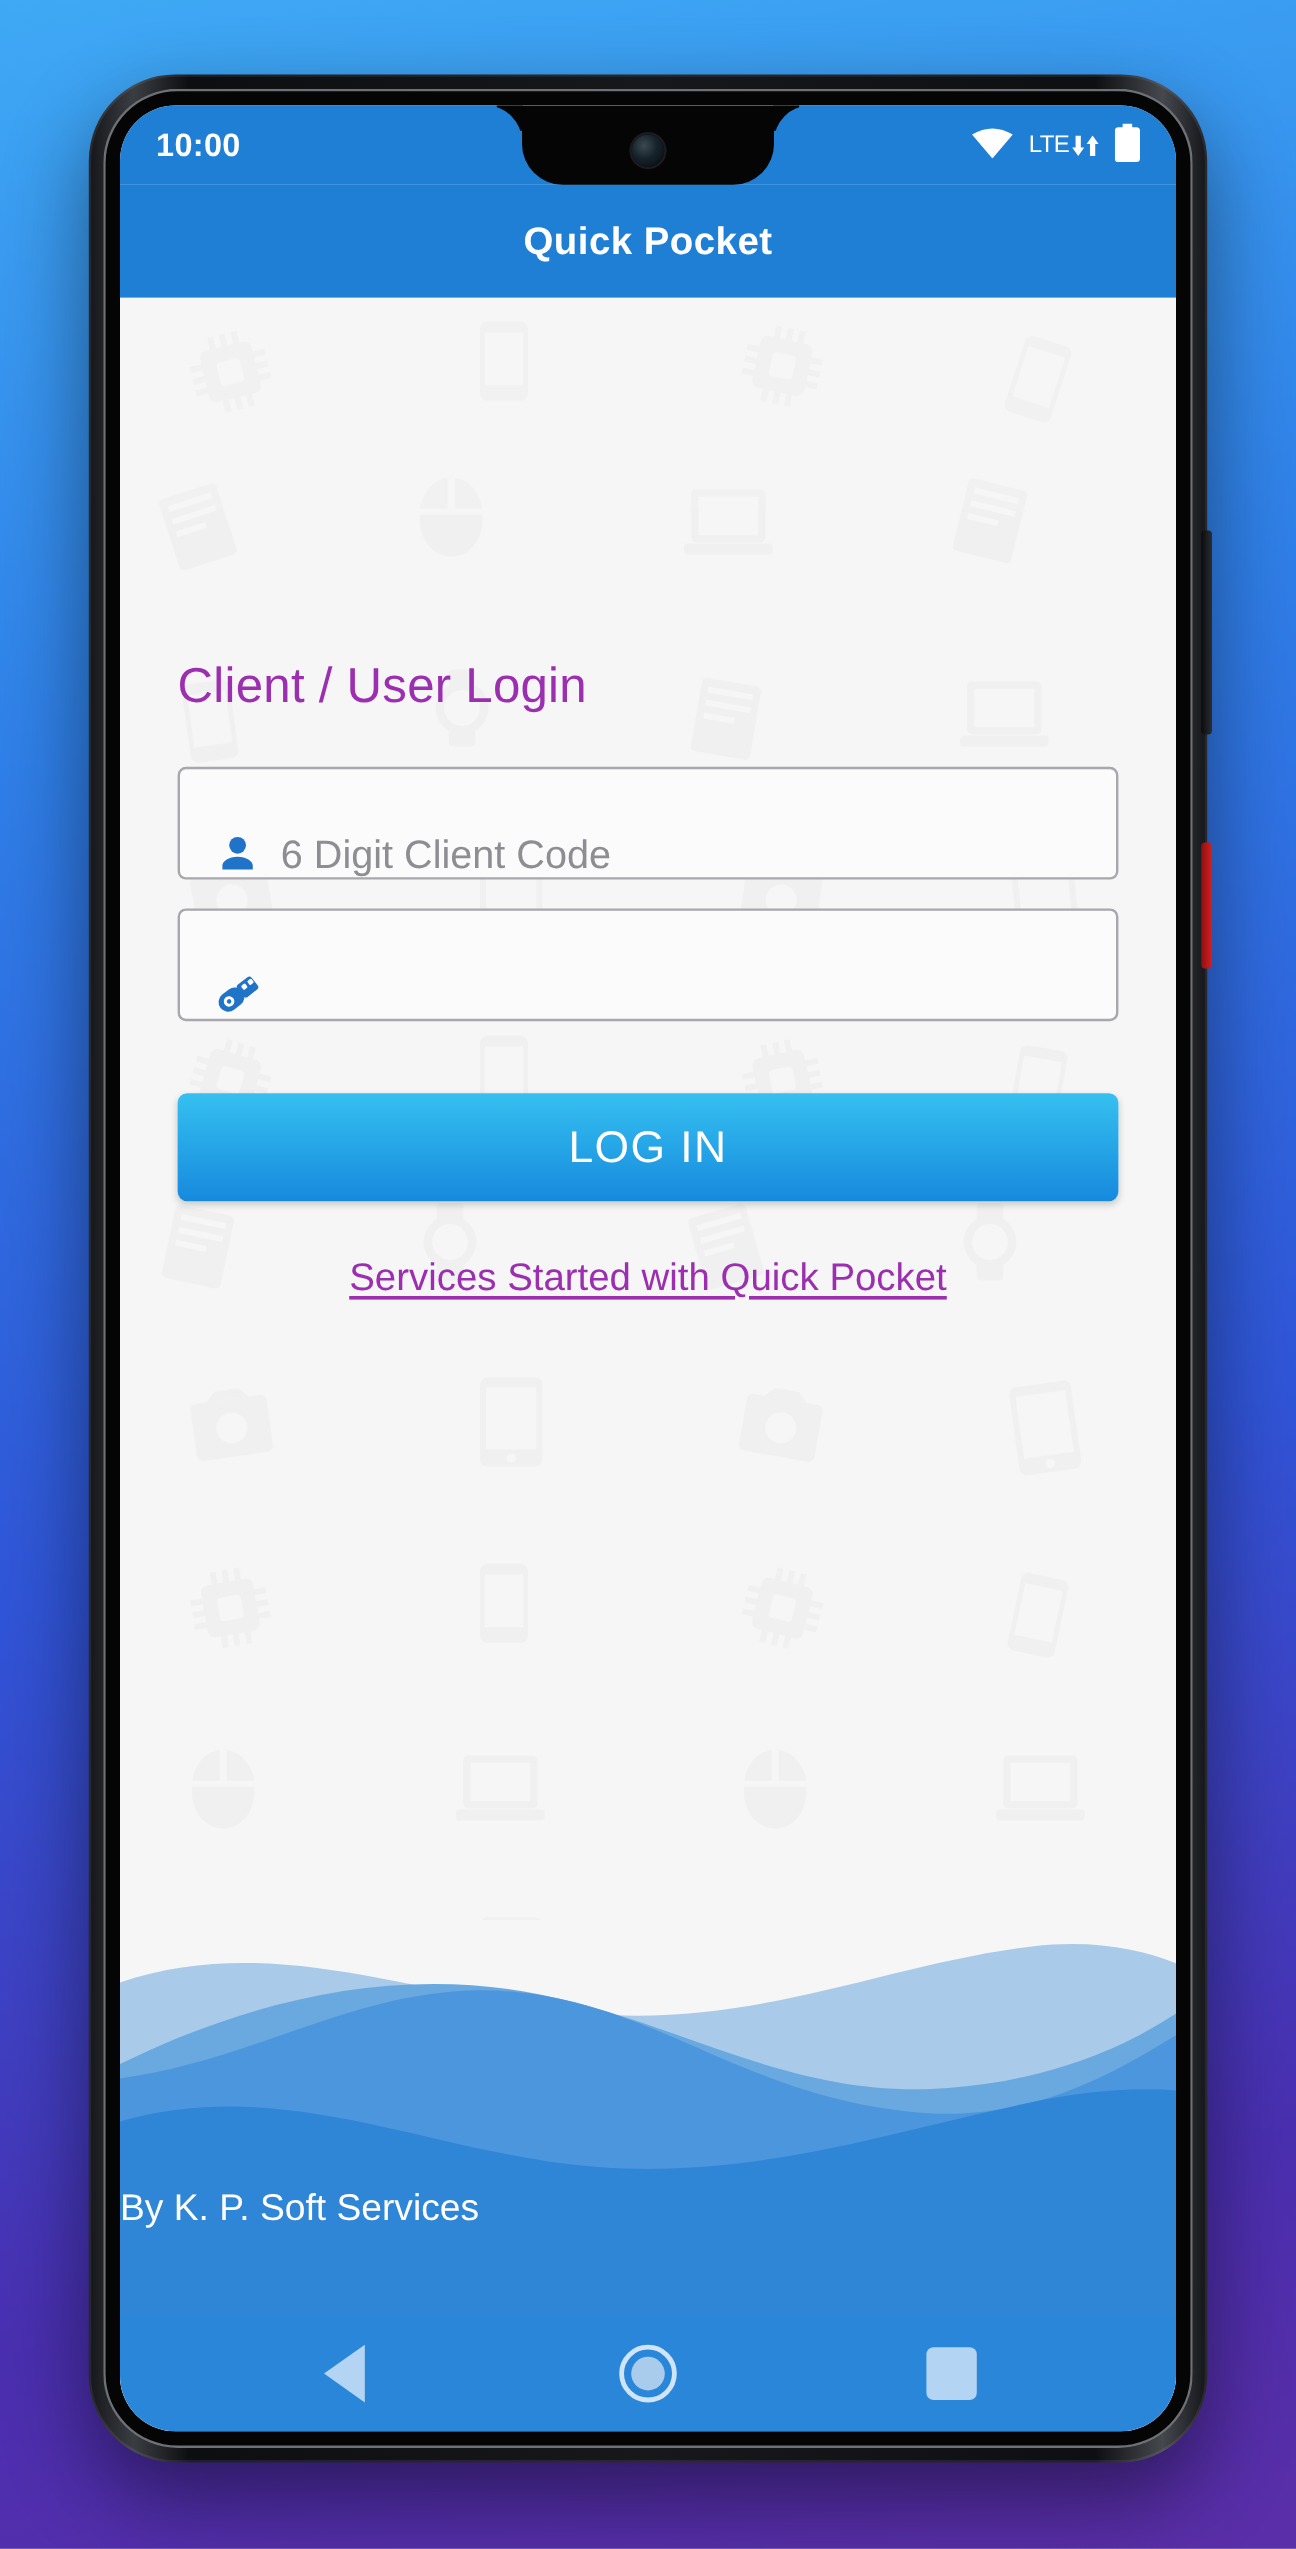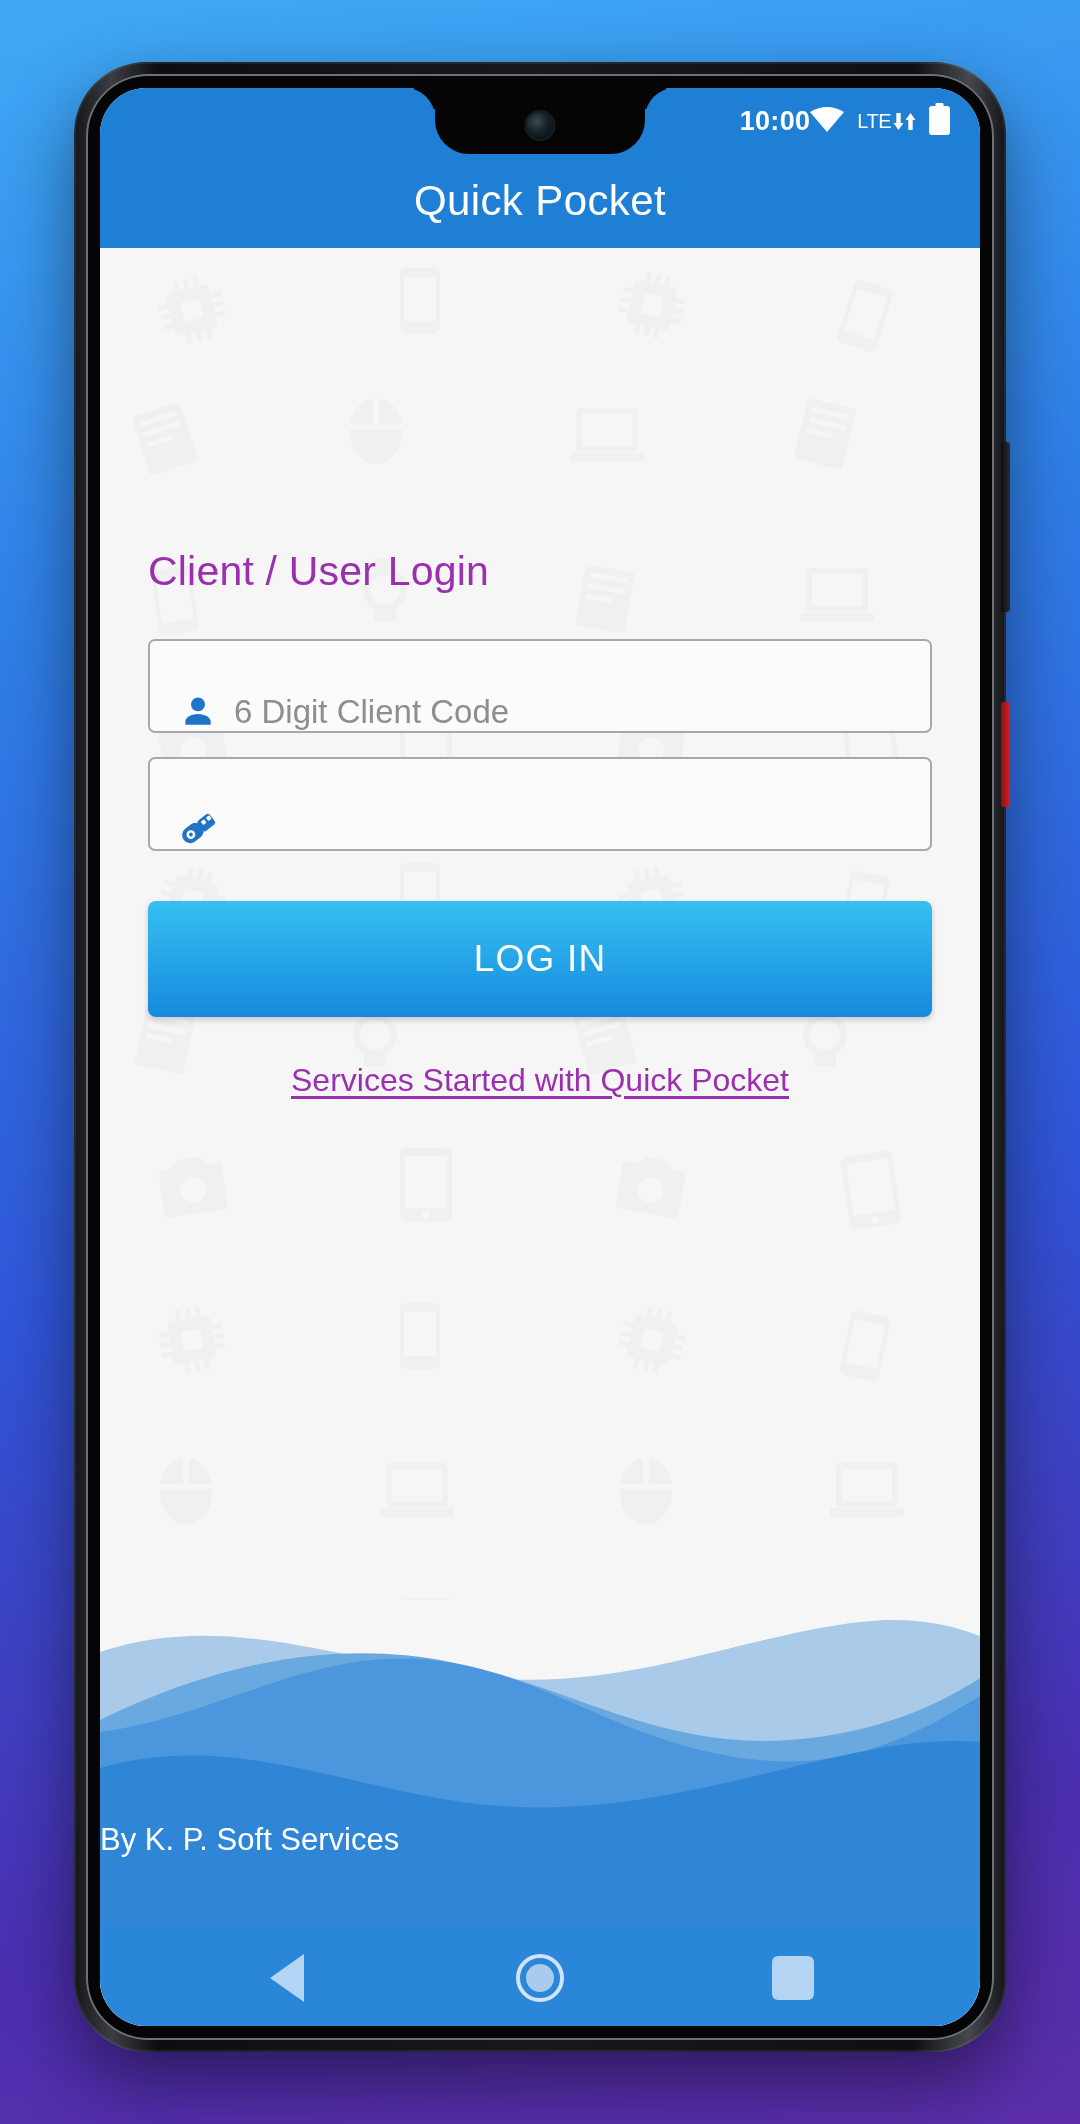--- a/index.html
+++ b/index.html
@@ -54,36 +54,36 @@
   #front-camera{
     position:absolute; left:50%; top:24px; transform:translateX(-50%);
     width:27px; height:27px; border-radius:50%;
     background:radial-gradient(circle at 38% 35%,#3a4a52 0%,#16222a 45%,#05090c 100%);
     box-shadow:0 0 0 2px #1a1c1f;
   }
 
   
   #status-bar{
     height:66px; background:#1f7fd4; color:#fff; flex:0 0 auto;
-    display:flex; align-items:center; justify-content:flex-end;
+    display:flex; align-items:center; justify-content:space-between;
     padding:0 30px; position:relative; z-index:20;
   }
   #status-time{ font-size:27px; font-weight:700; letter-spacing:.3px; }
   #status-icons{ display:flex; align-items:center; gap:13px; }
   .lte-wrap{ display:flex; align-items:flex-end; gap:2px; }
   #lte-label{ font-size:20px; font-weight:400; line-height:.95; letter-spacing:-.5px; }
   .arrows{ display:flex; gap:1px; margin-bottom:1px; }
 
   
   #app-bar{
     background:#1f7fd4; color:#fff; flex:0 0 auto;
     height:94px; display:flex; align-items:center; justify-content:center;
     z-index:10;
   }
-  #app-title{ font-size:42px; font-weight:400; letter-spacing:.4px; }
+  #app-title{ font-size:32px; font-weight:700; letter-spacing:.4px; }
 
   
   #app-body{
     position:relative; flex:1 1 auto; background:#f6f6f7; overflow:hidden;
     display:flex; flex-direction:column;
   }
   #watermark-pattern{
     position:absolute; inset:0; opacity:.5; pointer-events:none;
   }
   #login-form{
@@ -100,21 +100,21 @@
   }
   .field-icon{ width:52px; display:flex; align-items:center; justify-content:center; flex:0 0 auto; }
   .field-input{
     flex:1; border:0; outline:0; background:transparent;
     font-family:"Liberation Sans", sans-serif; font-size:33px; color:#3b3b3f;
     padding-left:10px;
   }
   .field-input::placeholder{ color:#8d8d92; }
 
   #login-button{
-    margin-top:26px; width:100%; height:116px; border:0; border-radius:8px;
+    margin-top:36px; width:100%; height:90px; border:0; border-radius:8px;
     background:linear-gradient(180deg,#36c0f0 0%,#27a8e8 45%,#1789dd 100%);
     color:#fff; font-family:"Liberation Sans", sans-serif;
     font-size:37px; letter-spacing:1.2px; cursor:pointer;
     box-shadow:0 3px 6px rgba(0,0,0,.18);
   }
   #getting-started-link{
     display:block; text-align:center; margin-top:45px;
     color:#9b2fb0; font-size:32px; text-decoration:underline;
     text-underline-offset:5px;
   }

